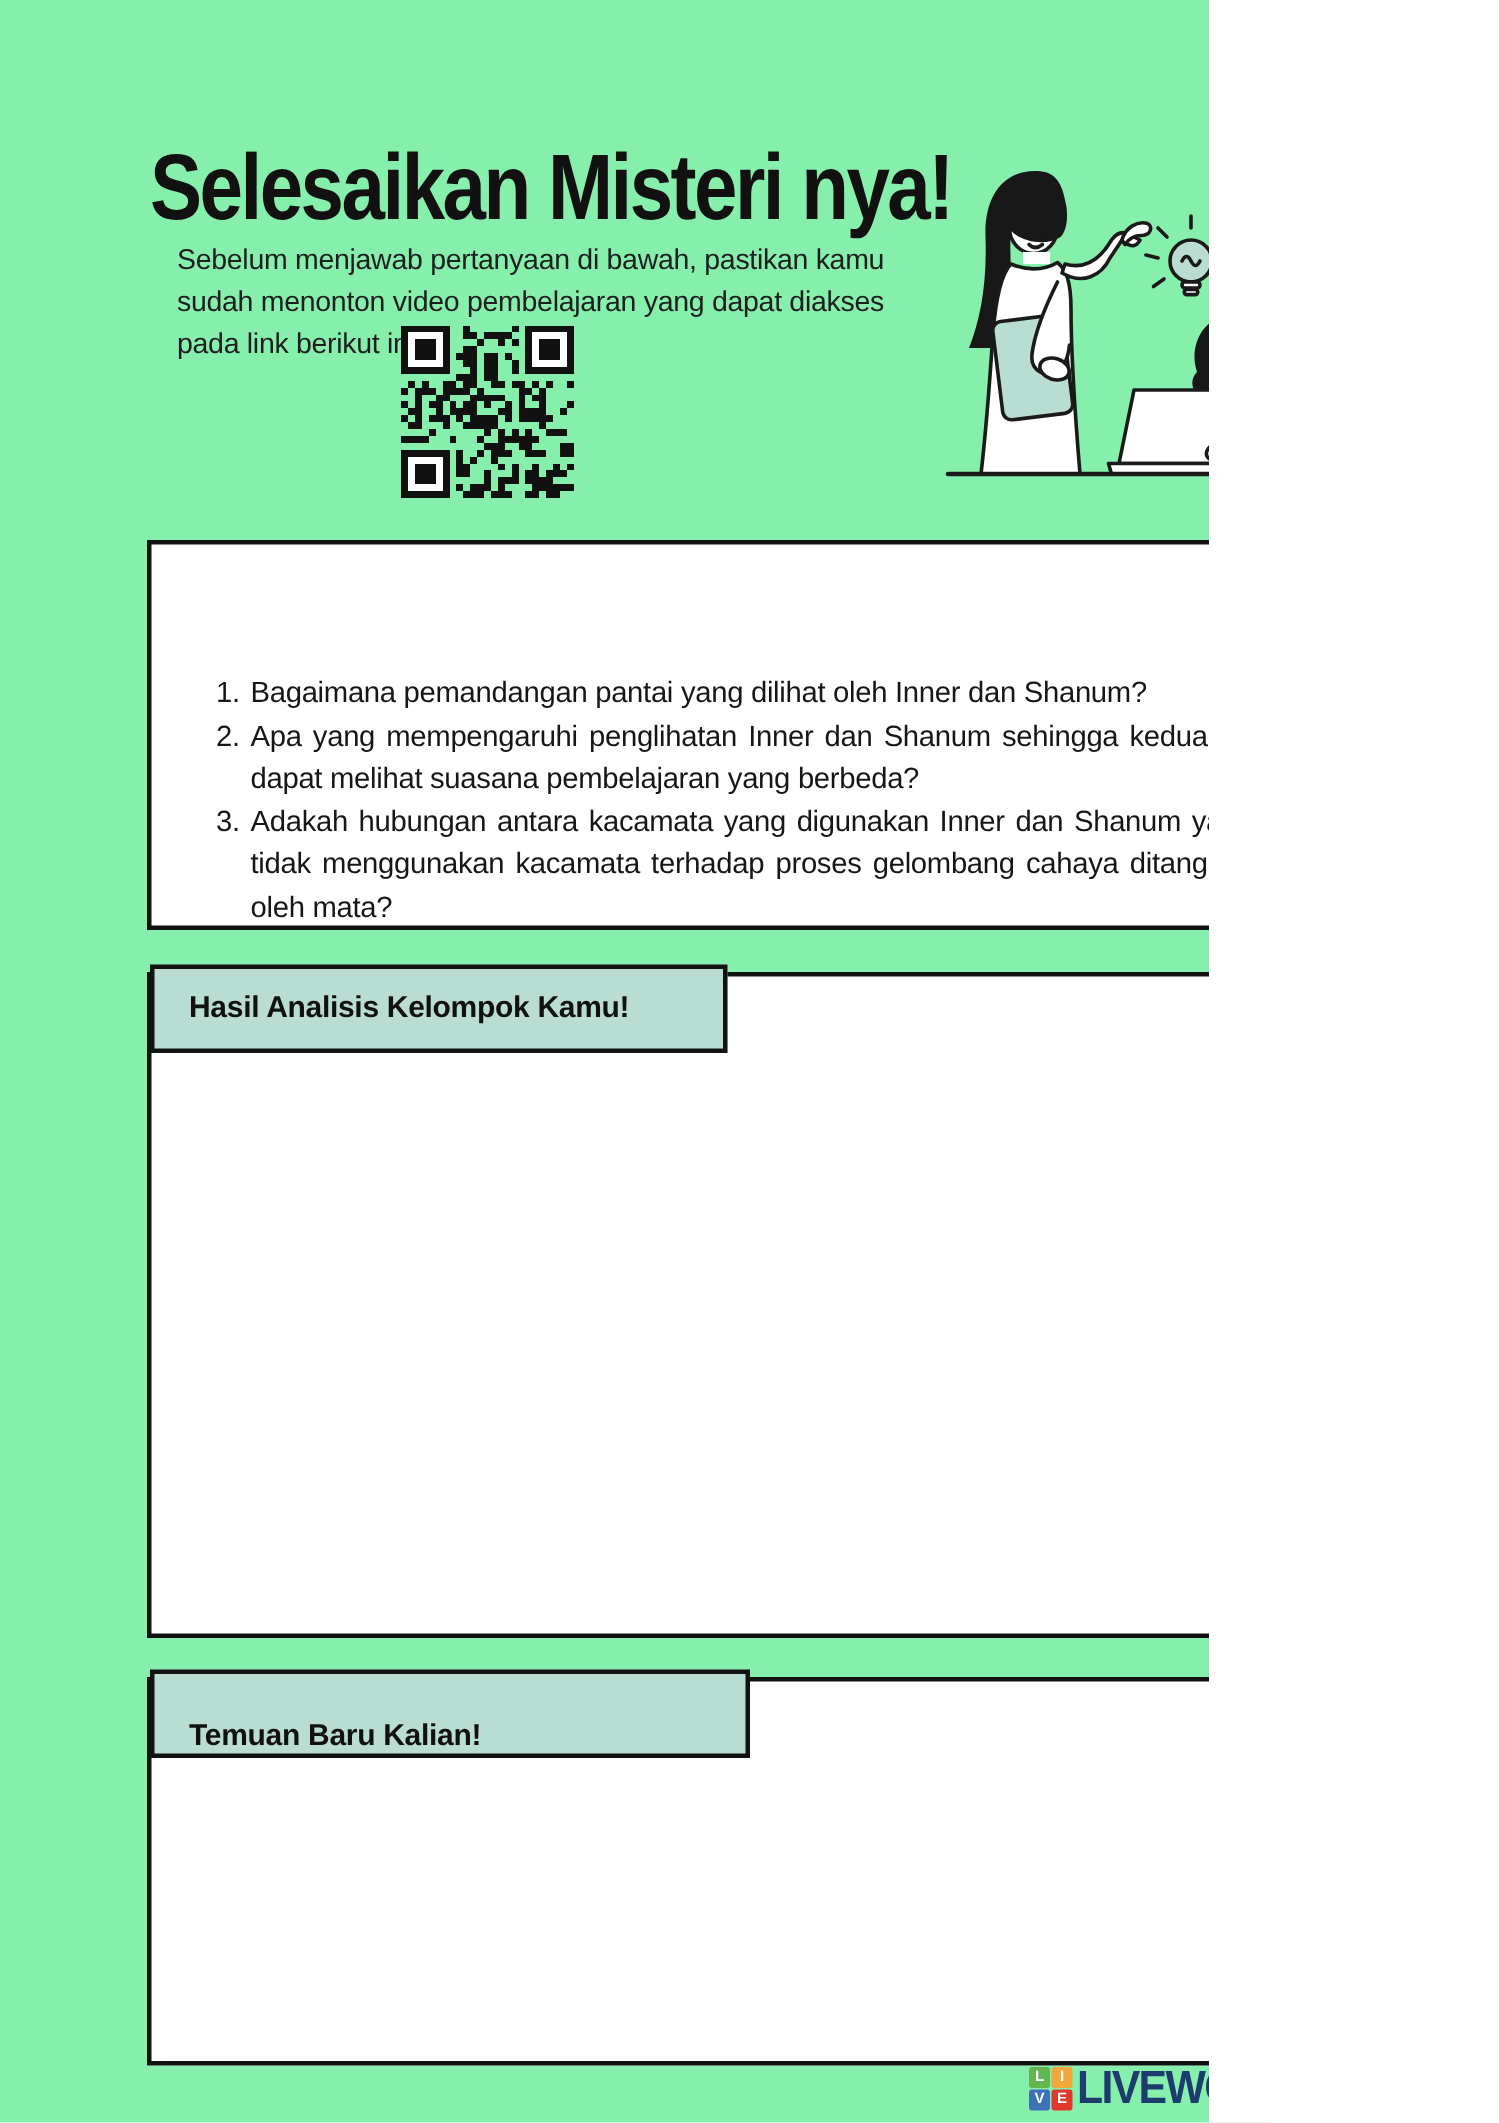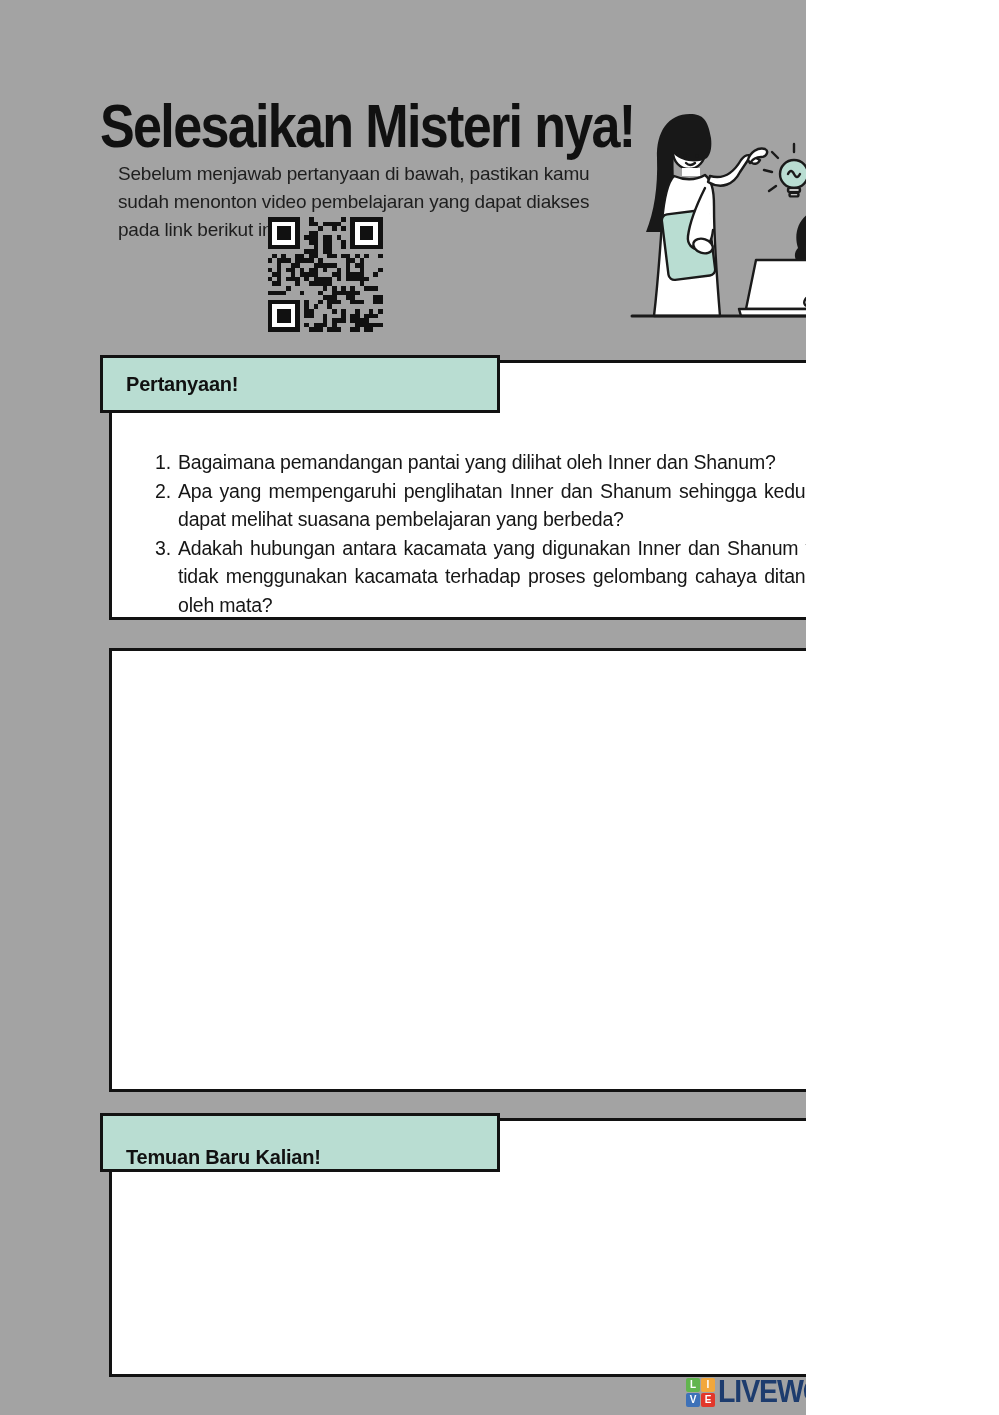--- a/index.html
+++ b/index.html
@@ -1,19 +1,19 @@
 <!DOCTYPE html>
 <html><head>
 <meta charset="utf-8">
 <style>
   html,body{margin:0;padding:0;background:#ffffff;}
   #page{
     position:relative;
     width:806px;height:1415px;
-    background:#a3a3a3;
+    background:#86efac;
     font-family:"Liberation Sans",sans-serif;
     color:#1a1a1a;
     overflow:hidden;
   }
   
   .title{
     position:absolute;left:100px;top:48px;
     font-size:62px;font-weight:800;letter-spacing:-2px;
     transform:scaleX(.84);transform-origin:0 50%;
     white-space:nowrap;color:#111;
@@ -23,21 +23,21 @@
     font-size:19px;line-height:28px;letter-spacing:-.2px;color:#1e1e1e;
   }
   .qr{
     position:absolute;left:265px;top:217px;width:120px;height:115px;
   }
   .illustration{
     position:absolute;left:610px;top:110px;width:300px;height:214px;
   }
   
   .section-box{
-    position:absolute;left:109px;background:#fff;
+    position:absolute;left:98px;background:#fff;
     border:3px solid #121212;box-sizing:border-box;padding-left:38px;
   }
   .tab{
     position:absolute;left:100px;box-sizing:border-box;z-index:3;
     background:#b9ddd2;border:3px solid #121212;
     display:flex;align-items:center;padding-left:23px;
     font-size:20px;font-weight:700;letter-spacing:-.2px;color:#111;
   }
   #box-questions{top:360px;width:797px;height:260px;}
   #tab-questions{top:355px;width:400px;height:58px;}
@@ -354,31 +354,31 @@
 
         <path d="M228 160 C216 166 206 176 199 188 C197 193 201 197 206 195 C215 191 224 182 231 174 Z" fill="#b9ddd2"></path>
         <ellipse cx="202" cy="191" rx="8" ry="5.5" transform="rotate(-20 202 191)" fill="#ffffff"></ellipse>
         <ellipse cx="252" cy="209" rx="26" ry="3" fill="#b9ddd2" stroke="none" opacity=".7"></ellipse>
       </g>
 
       <line x1="22" y1="206" x2="294" y2="206" stroke-width="3"></line>
     </svg>
   </div>
 
-  <div class="tab" id="tab-questions">
-    <span>Pertanyaan!</span>
-  </div>
   <div class="section-box" id="box-questions">
     <ol class="questions">
       <li>Bagaimana pemandangan pantai yang dilihat oleh Inner dan Shanum?</li>
       <li>Apa yang mempengaruhi penglihatan Inner dan Shanum sehingga keduanya dapat melihat suasana pembelajaran yang berbeda?</li>
       <li>Adakah hubungan antara kacamata yang digunakan Inner dan Shanum yang tidak menggunakan kacamata terhadap proses gelombang cahaya ditangkap oleh mata?</li>
     </ol>
   </div>
 
+  <div class="tab" id="tab-analysis">
+    <span>Hasil Analisis Kelompok Kamu!</span>
+  </div>
   <div class="section-box" id="box-analysis">
     <div class="answer-area"></div>
   </div>
 
   <div class="tab" id="tab-findings">
     <span>Temuan Baru Kalian!</span>
   </div>
   <div class="section-box" id="box-findings">
     <div class="answer-area"></div>
   </div>

